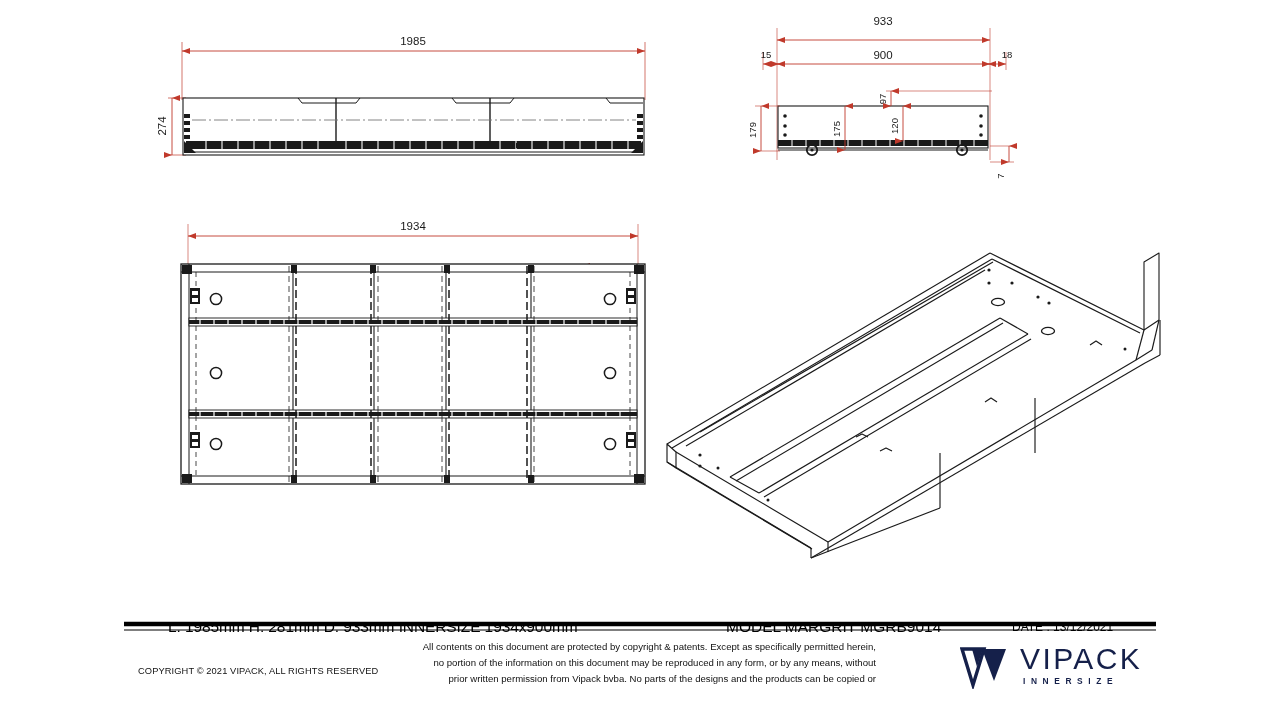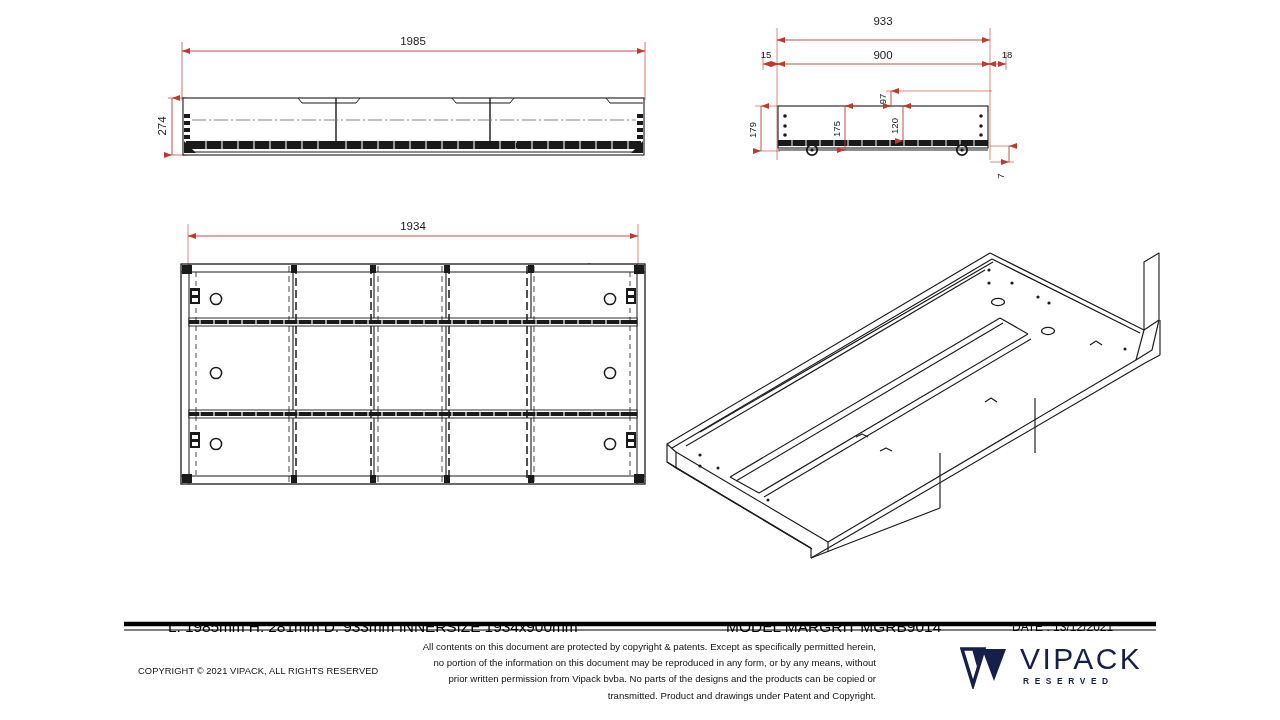--- a/index.html
+++ b/index.html
@@ -549,28 +549,27 @@
   <div class="footer-title-row">
     <div class="ft-dims">L: 1985mm H: 281mm D: 933mm INNERSIZE 1934x900mm</div>
     <div class="ft-model">MODEL MARGRIT MGRB9014</div>
     <div class="ft-date">DATE : 13/12/2021</div>
   </div>
 
   <div class="legal-block">
     <p>All contents on this document are protected by copyright &amp; patents. Except as specifically permitted herein,</p>
     <p>no portion of the information on this document may be reproduced in any form, or by any means, without</p>
     <p>prior written permission from Vipack bvba. No parts of the designs and the products can be copied or</p>
-    <p>transmitted. Product and drawings under Patent and Copyright.</p>
   </div>
 
   <div class="copyright-line">COPYRIGHT  © 2021 VIPACK, ALL RIGHTS RESERVED</div>
 
   <div class="logo-wrap">
     <svg class="logo-mark" viewBox="0 0 54 44">
       <path d="M2 4 L24 4 L13 40 Z" fill="none" stroke="#15204a" stroke-width="3.4"></path>
       <path d="M22 4 L46 4 L34 36 Z" fill="#15204a"></path>
       <path d="M12 4 L23 4 L17 22 Z" fill="#15204a"></path>
     </svg>
     <div class="logo-word">VIPACK</div>
-    <div class="logo-sub">RESERVED</div>
+    <div class="logo-sub">INNERSIZE</div>
   </div>
 
 </div>
 
 </body></html>

